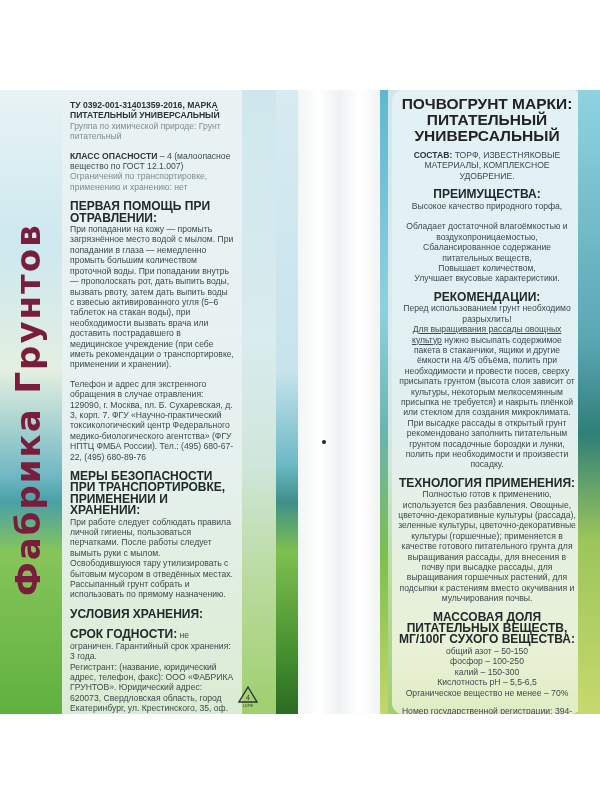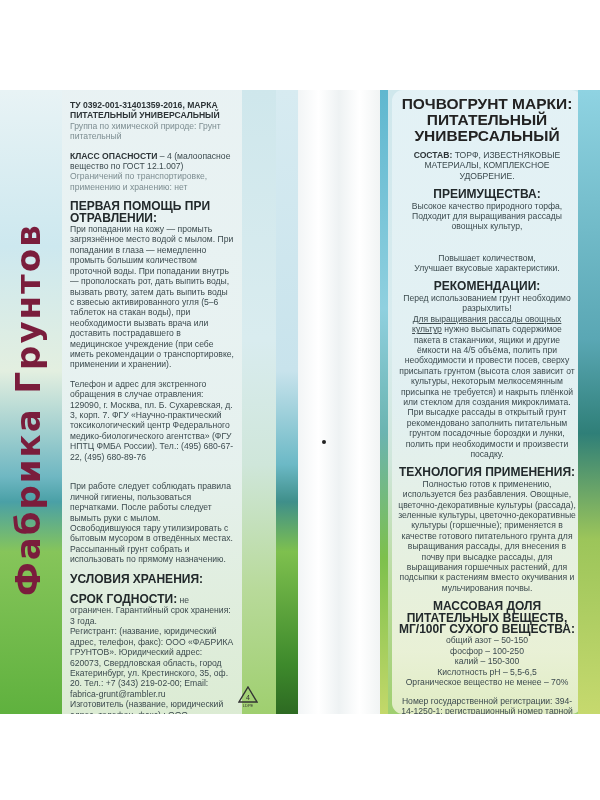--- a/index.html
+++ b/index.html
@@ -49,21 +49,21 @@
 
   <div class="left-strip">
     <div class="vert-text">Фабрика Грунтов</div>
   </div>
 
   <div class="left-panel">
     <p><span class="b">ТУ 0392-001-31401359-2016, МАРКА ПИТАТЕЛЬНЫЙ УНИВЕРСАЛЬНЫЙ</span><br><span class="lite">Группа по химической природе: Грунт питательный</span></p>
     <p><span class="b">КЛАСС ОПАСНОСТИ</span><span> – 4 (малоопасное вещество по ГОСТ 12.1.007)</span><br><span class="lite">Ограничений по транспортировке, применению и хранению: нет</span></p>
     <p><span class="h">ПЕРВАЯ ПОМОЩЬ ПРИ ОТРАВЛЕНИИ:</span><br><span>При попадании на кожу — промыть загрязнённое место водой с мылом. При попадании в глаза — немедленно промыть большим количеством проточной воды. При попадании внутрь — прополоскать рот, дать выпить воды, вызвать рвоту, затем дать выпить воды с взвесью активированного угля (5–6 таблеток на стакан воды), при необходимости вызвать врача или доставить пострадавшего в медицинское учреждение (при себе иметь рекомендации о транспортировке, применении и хранении).</span></p>
     <p>Телефон и адрес для экстренного обращения в случае отравления: 129090, г. Москва, пл. Б. Сухаревская, д. 3, корп. 7. ФГУ «Научно-практический токсикологический центр Федерального медико-биологического агентства» (ФГУ НПТЦ ФМБА России). Тел.: (495) 680-67-22, (495) 680-89-76</p>
-    <p><br><span>При работе следует соблюдать правила личной гигиены, пользоваться перчатками. После работы следует вымыть руки с мылом.</span><br><span>Освободившуюся тару утилизировать с бытовым мусором в отведённых местах. Рассыпанный грунт собрать и использовать по прямому назначению.</span></p>
+    <p><span class="h">МЕРЫ БЕЗОПАСНОСТИ ПРИ ТРАНСПОРТИРОВКЕ, ПРИМЕНЕНИИ И ХРАНЕНИИ:</span><br><span>При работе следует соблюдать правила личной гигиены, пользоваться перчатками. После работы следует вымыть руки с мылом.</span><br><span>Освободившуюся тару утилизировать с бытовым мусором в отведённых местах. Рассыпанный грунт собрать и использовать по прямому назначению.</span></p>
     <p><span class="h">УСЛОВИЯ ХРАНЕНИЯ:</span><br></p>
     <p style="margin-bottom:0"><span class="h">СРОК ГОДНОСТИ:</span><span> не ограничен. Гарантийный срок хранения: 3 года.</span><br><span>Регистрант: (название, юридический адрес, телефон, факс): ООО «ФАБРИКА ГРУНТОВ». Юридический адрес: 620073, Свердловская область, город Екатеринбург, ул. Крестинского, 35, оф. 20. Тел.: +7 (343) 219-02-00; Email: fabrica-grunt@rambler.ru</span><br><span>Изготовитель (название, юридический адрес, телефон, факс).: ООО «ФАБРИКА ГРУНТОВ». Юридический адрес: 620073, Свердловская область, город Екатеринбург, ул. Крестинского, 35, оф. 20. Тел.: +7 (343) 219-02-00; Email: fabrica-grunt@rambler.ru</span></p>
   </div>
 
   <div class="left-netto">Объем нетто: 20 л</div>
   <svg class="recycle" viewBox="0 0 20 22">
     <polygon points="10,1 19,16 1,16" fill="none" stroke="#333" stroke-width="1.4"></polygon>
     <text x="10" y="14" font-size="7" text-anchor="middle" fill="#333" font-family="Liberation Sans, sans-serif">4</text>
     <text x="10" y="21" font-size="4" text-anchor="middle" fill="#333" font-family="Liberation Sans, sans-serif">LDPE</text>
   </svg>
@@ -72,23 +72,23 @@
   <div class="seam">
       <div class="seam-dot"></div>
     </div>
   <div class="right-accent"></div>
 
   <div class="right-panel">
     <div class="title">ПОЧВОГРУНТ МАРКИ: ПИТАТЕЛЬНЫЙ УНИВЕРСАЛЬНЫЙ</div>
     <p><span class="b">СОСТАВ:</span><span> ТОРФ, ИЗВЕСТНЯКОВЫЕ МАТЕРИАЛЫ, КОМПЛЕКСНОЕ УДОБРЕНИЕ.</span></p>
     <p><span class="h">ПРЕИМУЩЕСТВА:</span><br>
       <span>Высокое качество природного торфа,</span><br>
-      <span>Подходит для выращивания рассады овощных культур,</span><br>
       <br>
-      <br>
+      <span>Обладает достаточной влагоёмкостью и воздухопроницаемостью,</span><br>
+      <span>Сбалансированное содержание питательных веществ,</span><br>
       <span>Повышает количеством,</span><br>
       <span>Улучшает вкусовые характеристики.</span>
     </p>
     <p><span class="h">РЕКОМЕНДАЦИИ:</span><br><span>Перед использованием грунт необходимо разрыхлить!</span><br><span class="u">Для выращивания рассады овощных культур</span><span> нужно высыпать содержимое пакета в стаканчики, ящики и другие ёмкости на 4/5 объёма, полить при необходимости и провести посев, сверху присыпать грунтом (высота слоя зависит от культуры, некоторым мелкосемянным присыпка не требуется) и накрыть плёнкой или стеклом для создания микроклимата. При высадке рассады в открытый грунт рекомендовано заполнить питательным грунтом посадочные бороздки и лунки, полить при необходимости и произвести посадку.</span></p>
     <p><span class="h">ТЕХНОЛОГИЯ ПРИМЕНЕНИЯ:</span><br><span>Полностью готов к применению, используется без разбавления. Овощные, цветочно-декоративные культуры (рассада), зеленные культуры, цветочно-декоративные культуры (горшечные); применяется в качестве готового питательного грунта для выращивания рассады, для внесения в почву при высадке рассады, для выращивания горшечных растений, для подсыпки к растениям вместо окучивания и мульчирования почвы.</span></p>
     <p><span class="h">МАССОВАЯ ДОЛЯ ПИТАТЕЛЬНЫХ ВЕЩЕСТВ, МГ/100Г СУХОГО ВЕЩЕСТВА:</span><br>
       <span>общий азот – 50-150</span><br>
       <span>фосфор – 100-250</span><br>
       <span>калий – 150-300</span><br>
       <span>Кислотность pH – 5,5-6,5</span><br>

